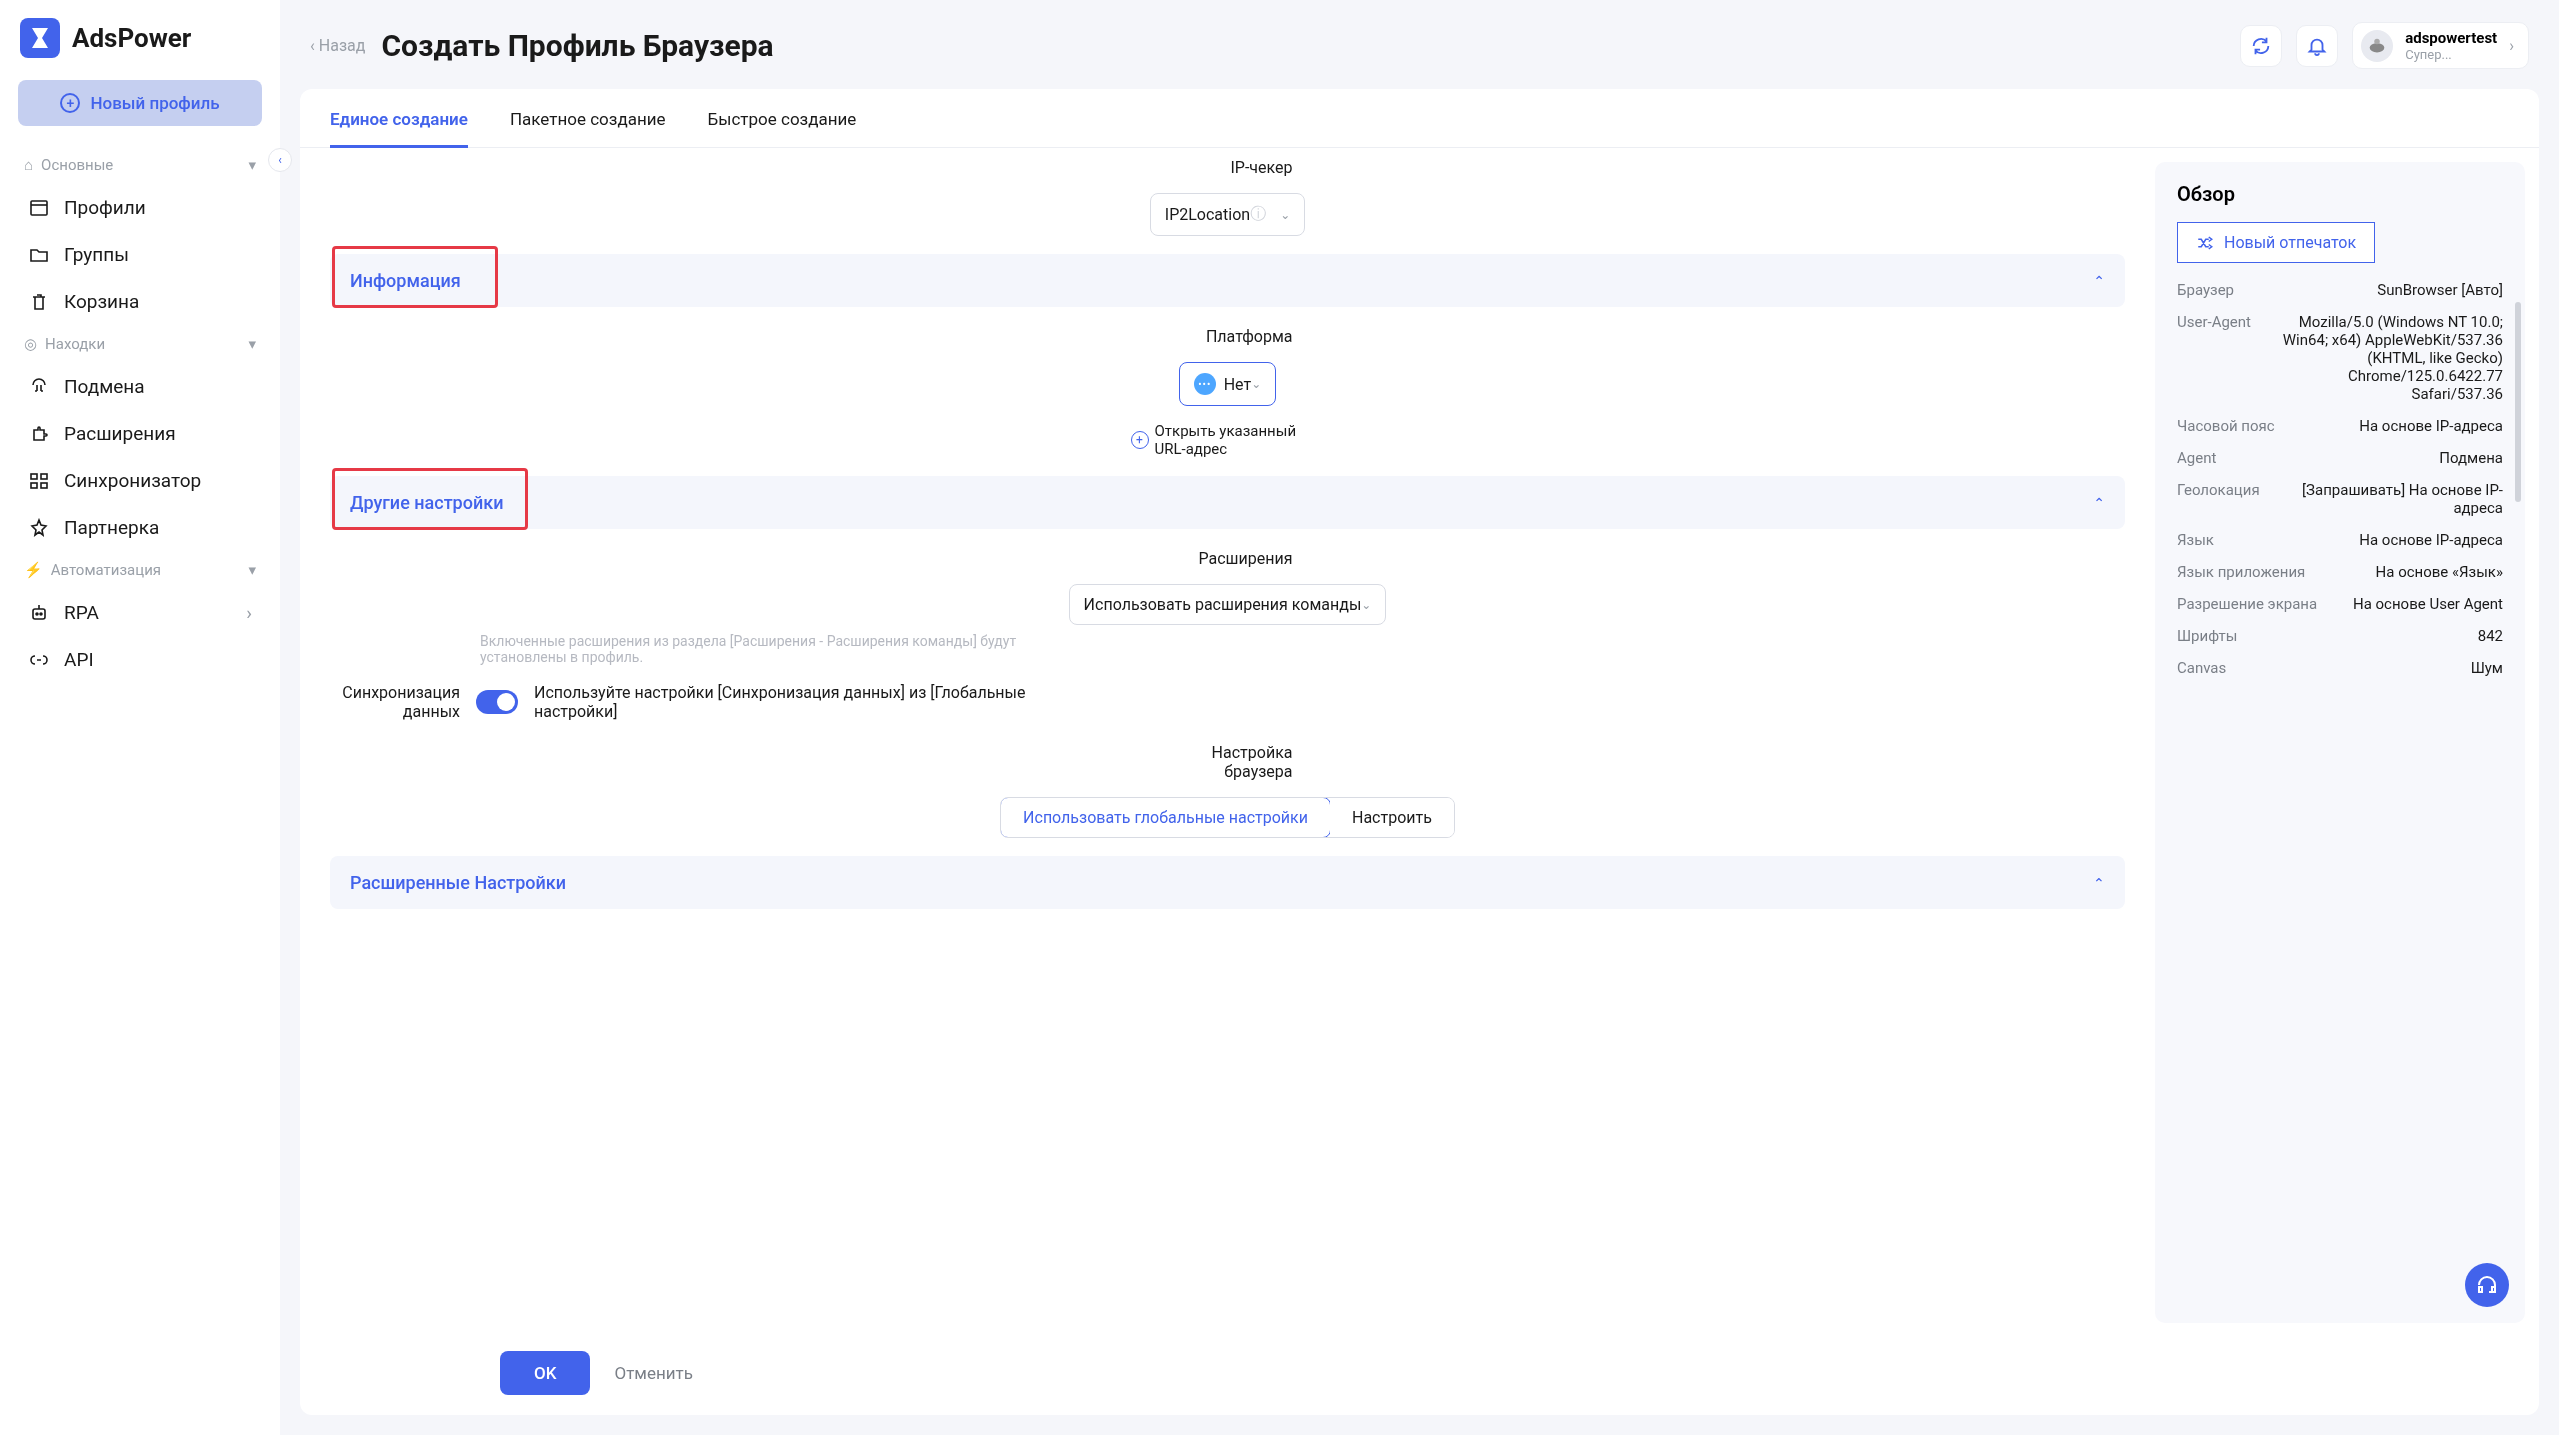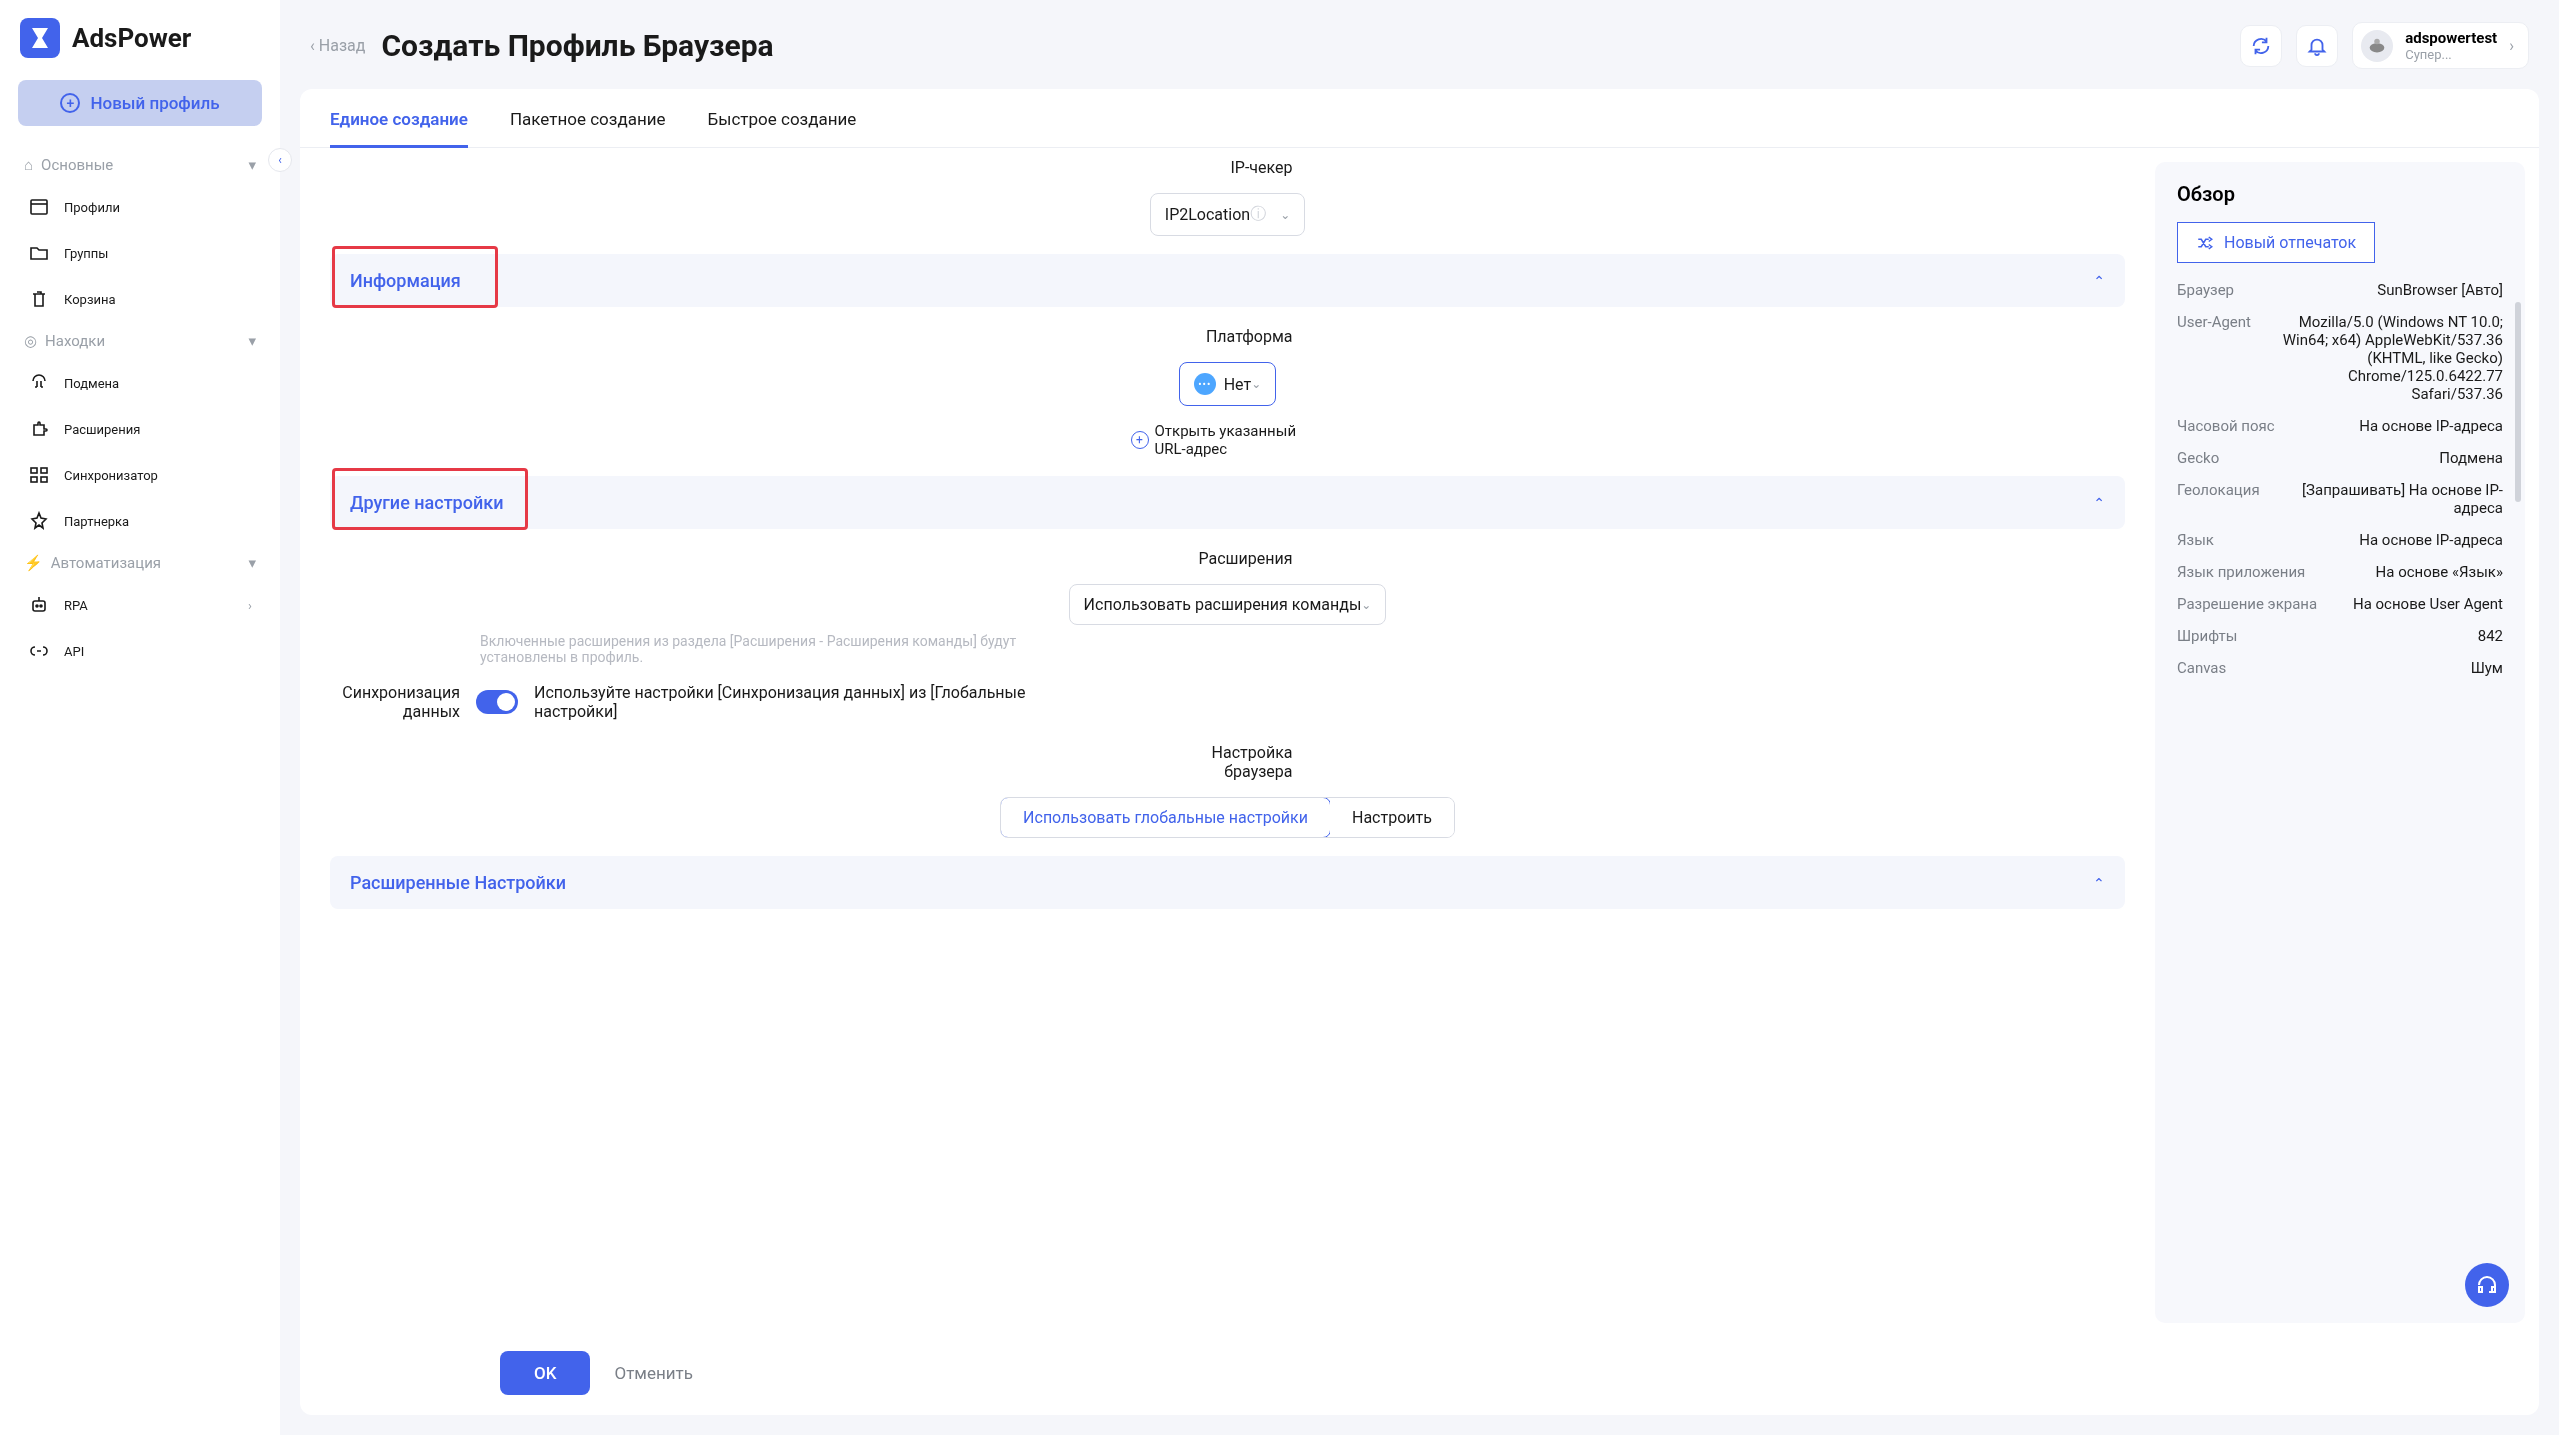--- a/index.html
+++ b/index.html
@@ -10,21 +10,21 @@
 .sidebar { width: 280px; background: #fff; display: flex; flex-direction: column; position: relative; }
 .logo { display: flex; align-items: center; padding: 18px 20px 22px; gap: 12px; }
 .logo-box { width: 40px; height: 40px; background: #4263eb; border-radius: 8px; display: flex; align-items: center; justify-content: center; }
 .logo-box svg { width: 24px; height: 24px; }
 .logo-text { font-size: 26px; font-weight: 700; color: #1a1a1a; }
 .new-profile-btn { margin: 0 18px 20px; background: #c5cff0; color: #4263eb; border: none; border-radius: 8px; padding: 13px 16px; font-size: 17px; font-weight: 500; display: flex; align-items: center; justify-content: center; gap: 10px; cursor: pointer; }
 .new-profile-btn .plus { width: 20px; height: 20px; border: 2px solid #4263eb; border-radius: 50%; display: flex; align-items: center; justify-content: center; font-size: 14px; line-height: 1; }
 .nav-section { padding: 0 18px; }
 .nav-header { display: flex; align-items: center; gap: 8px; color: #9aa0a8; font-size: 15px; padding: 10px 6px; }
 .nav-header .chev { margin-left: auto; }
-.nav-item { display: flex; align-items: center; gap: 14px; padding: 12px 10px; font-size: 13px; color: #1a1a1a; cursor: pointer; border-radius: 6px; }
+.nav-item { display: flex; align-items: center; gap: 14px; padding: 12px 10px; font-size: 19px; color: #1a1a1a; cursor: pointer; border-radius: 6px; }
 .nav-item .sub-chev { margin-left: auto; color: #9aa0a8; }
 .nav-icon { width: 22px; height: 22px; display: flex; align-items: center; justify-content: center; color: #1a1a1a; }
 .collapse-tab { position: absolute; right: -12px; top: 148px; width: 24px; height: 24px; background: #fff; border: 1px solid #e5e7ed; border-radius: 50%; display: flex; align-items: center; justify-content: center; cursor: pointer; color: #4263eb; font-size: 12px; z-index: 10; }
 .sidebar-footer { margin-top: auto; border-top: 1px solid #eceef3; padding: 16px 22px; }
 .sf-row { display: flex; justify-content: space-between; align-items: center; margin-bottom: 8px; }
 .sf-date { font-size: 22px; font-weight: 500; color: #4263eb; }
 .sf-link { font-size: 18px; color: #e8a23d; text-decoration: underline; cursor: pointer; }
 .sf-label { font-size: 14px; color: #7a7f87; }
 .sf-value { font-size: 14px; color: #7a7f87; }
 
@@ -336,21 +336,21 @@
               </div>
               <div class="kv">
                 <span class="k">User-Agent</span>
                 <span class="v">Mozilla/5.0 (Windows NT 10.0; Win64; x64) AppleWebKit/537.36 (KHTML, like Gecko) Chrome/125.0.6422.77 Safari/537.36</span>
               </div>
               <div class="kv">
                 <span class="k">Часовой пояс</span>
                 <span class="v">На основе IP-адреса</span>
               </div>
               <div class="kv">
-                <span class="k">Gecko</span>
+                <span class="k">Agent</span>
                 <span class="v">Подмена</span>
               </div>
               <div class="kv">
                 <span class="k">Геолокация</span>
                 <span class="v">[Запрашивать] На основе IP-адреса</span>
               </div>
               <div class="kv">
                 <span class="k">Язык</span>
                 <span class="v">На основе IP-адреса</span>
               </div>

